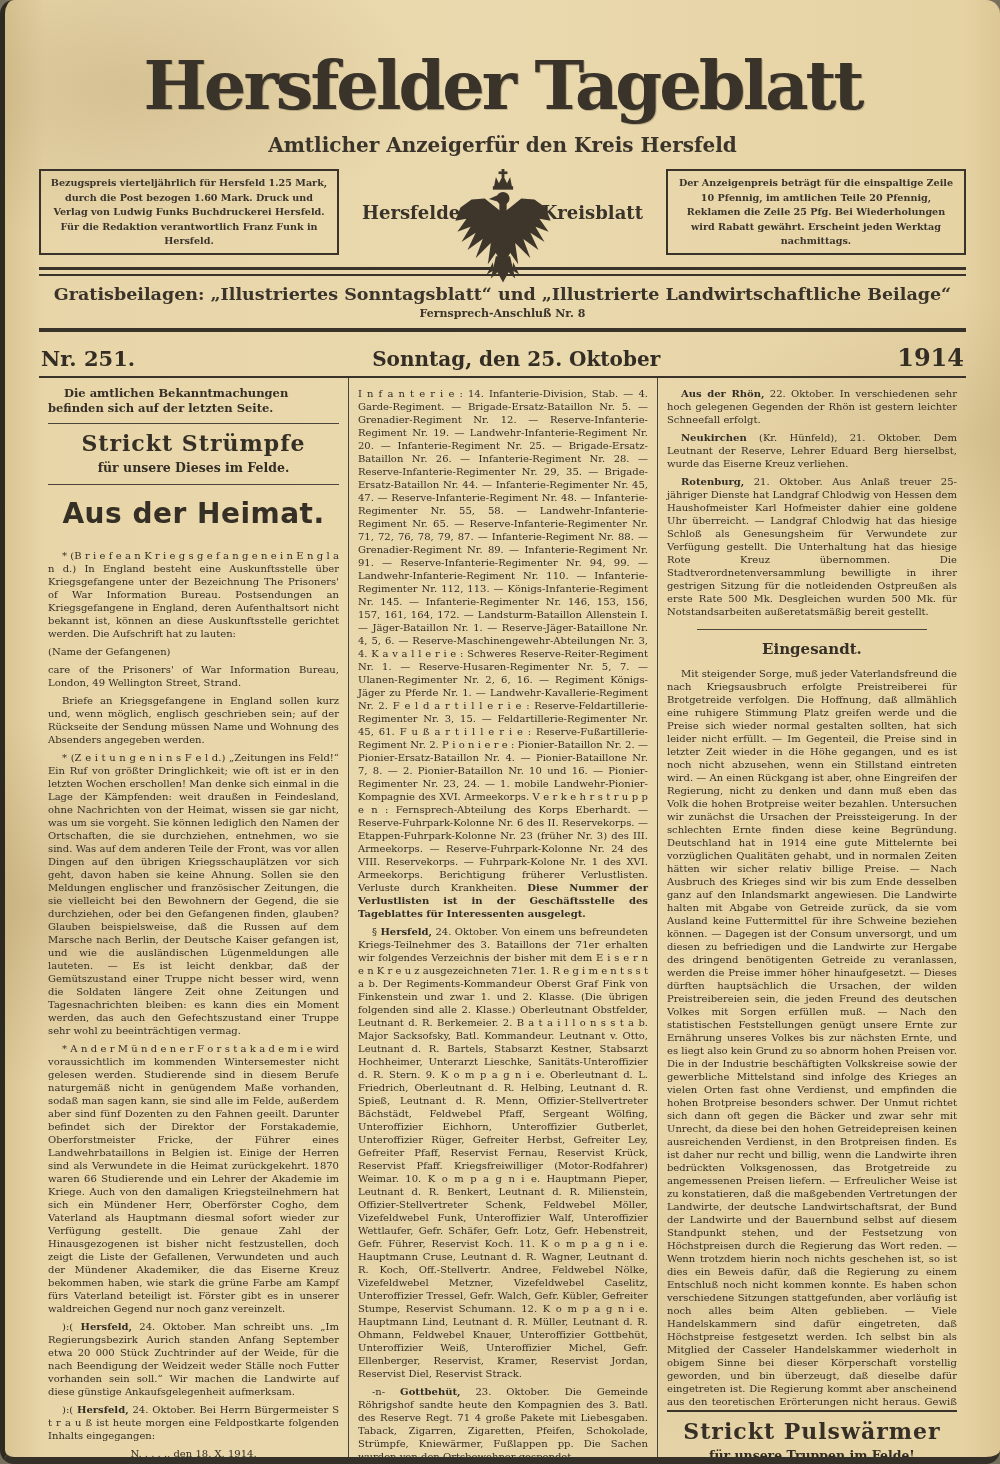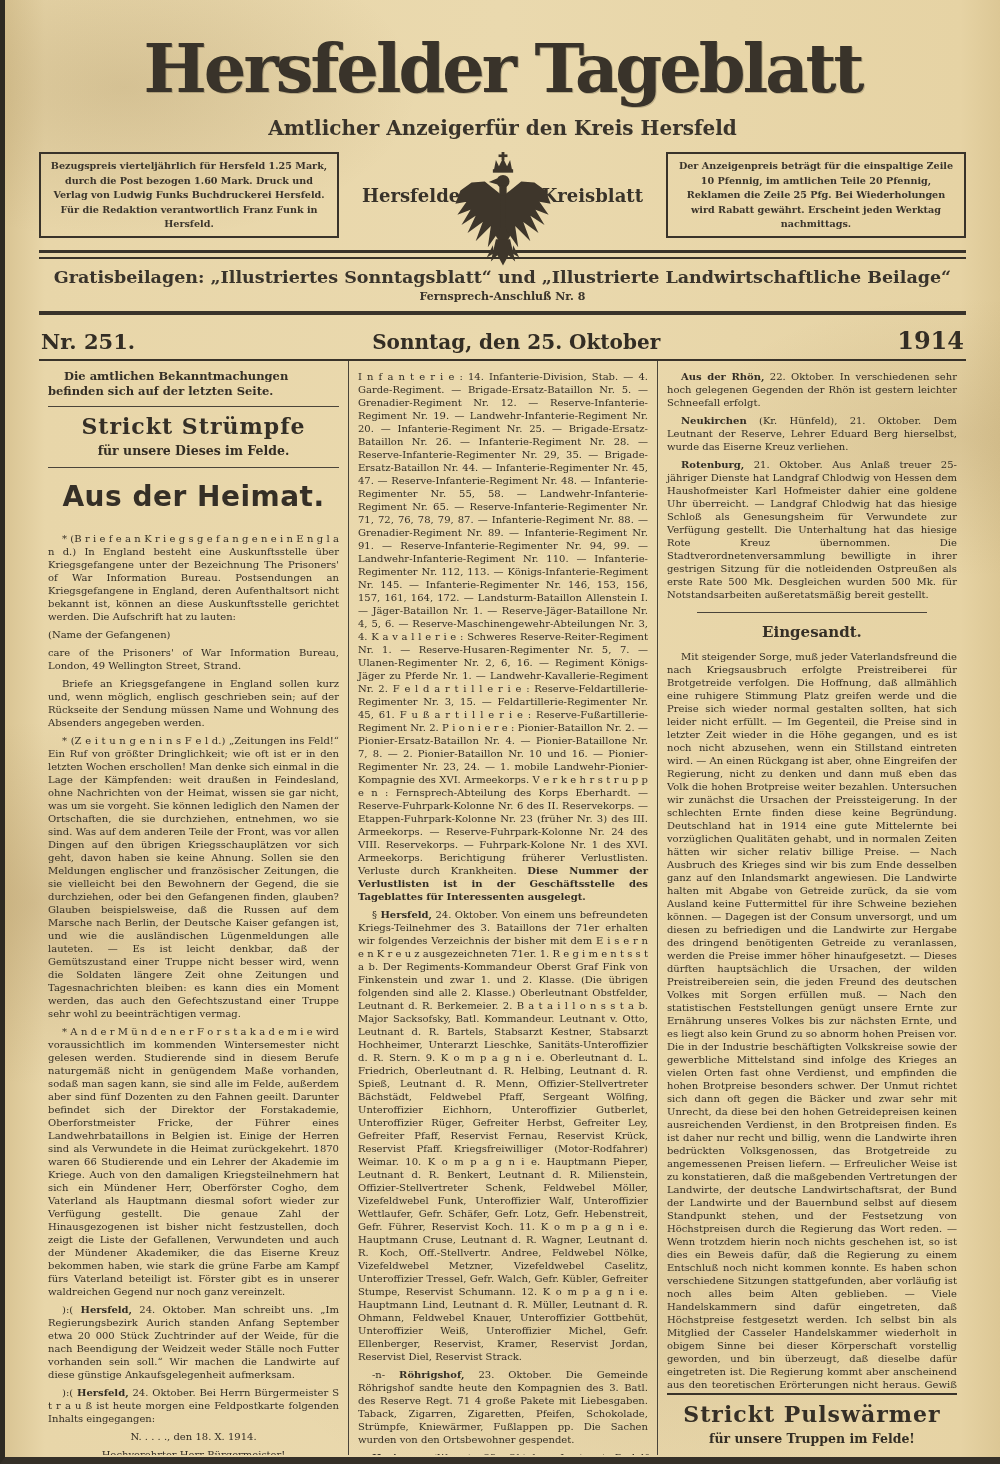--- a/index.html
+++ b/index.html
@@ -1,27 +1,28 @@
 <!DOCTYPE html>
 <html lang="de"><head>
 <meta charset="utf-8">
 <style>
   html,body{margin:0;padding:0;background:#776f5e;}
   .page{
     position:relative;width:1000px;height:1464px;margin:0 auto;box-sizing:border-box;
-    padding:0 34px;overflow:hidden;color:#332d24;
+    padding:17px 34px;overflow:hidden;color:#332d24;
     font-family:"DejaVu Serif", serif;
     background:
       radial-gradient(ellipse 420px 220px at 12% 6%, rgba(110,80,30,.16), transparent 70%),
       radial-gradient(ellipse 300px 260px at 3% 62%, rgba(120,85,35,.18), transparent 70%),
       radial-gradient(ellipse 380px 200px at 96% 30%, rgba(115,85,35,.12), transparent 70%),
       radial-gradient(ellipse 500px 300px at 60% 90%, rgba(120,90,40,.10), transparent 70%),
       linear-gradient(90deg, #d9c493 0%, #e8d6a9 4%, #ead9ae 50%, #e6d3a4 96%, #dcc795 100%);
     border-left:5px solid #2e2a22;
     border-bottom:7px solid #353028;
+    border-radius:14px;
   }
   
   .masthead{position:relative;text-align:center;}
   .nameplate{
     margin:24px 0 0;font-size:67px;line-height:1.35;font-weight:bold;letter-spacing:-3px;
     color:#39332a;text-shadow:1px 1px 0 rgba(60,50,30,.25);
   }
   .subtitle-row{display:flex;justify-content:center;font-weight:bold;font-size:20px;margin-top:2px;color:#3a342b;}
   .eagle-wrap{position:absolute;left:50%;transform:translateX(-50%);top:128px;width:104px;height:152px;}
   .boxes-row{display:flex;justify-content:space-between;align-items:center;margin-top:12px;}
@@ -141,21 +142,21 @@
           <p class="para ">):( <b>Hersfeld,</b> 24. Oktober.  Bei Herrn Bürgermeister S t r a u ß ist heute morgen eine Feldpostkarte folgenden Inhalts eingegangen:</p>
           <p class="para center">N.  .  .  .  ., den 18. X. 1914.</p>
           <p class="para center">Hochverehrter Herr Bürgermeister!</p>
         </div>
     </div>
 
     <div class="col">
       <div>
           <p class="para noindent">I n f a n t e r i e :  14. Infanterie-Division, Stab. — 4. Garde-Regiment. — Brigade-Ersatz-Bataillon Nr. 5. — Grenadier-Regiment Nr. 12. — Reserve-Infanterie-Regiment Nr. 19. — Landwehr-Infanterie-Regiment Nr. 20. — Infanterie-Regiment Nr. 25. — Brigade-Ersatz-Bataillon Nr. 26. — Infanterie-Regiment Nr. 28. — Reserve-Infanterie-Regimenter Nr. 29, 35. — Brigade-Ersatz-Bataillon Nr. 44. — Infanterie-Regimenter Nr. 45, 47. — Reserve-Infanterie-Regiment Nr. 48. — Infanterie-Regimenter Nr. 55, 58. — Landwehr-Infanterie-Regiment Nr. 65. — Reserve-Infanterie-Regimenter Nr. 71, 72, 76, 78, 79, 87. — Infanterie-Regiment Nr. 88. — Grenadier-Regiment Nr. 89. — Infanterie-Regiment Nr. 91. — Reserve-Infanterie-Regimenter Nr. 94, 99. — Landwehr-Infanterie-Regiment Nr. 110. — Infanterie-Regimenter Nr. 112, 113. — Königs-Infanterie-Regiment Nr. 145. — Infanterie-Regimenter Nr. 146, 153, 156, 157, 161, 164, 172. — Landsturm-Bataillon Allenstein I. — Jäger-Bataillon Nr. 1. — Reserve-Jäger-Bataillone Nr. 4, 5, 6. — Reserve-Maschinengewehr-Abteilungen Nr. 3, 4. K a v a l l e r i e :  Schweres Reserve-Reiter-Regiment Nr. 1. — Reserve-Husaren-Regimenter Nr. 5, 7. — Ulanen-Regimenter Nr. 2, 6, 16. — Regiment Königs-Jäger zu Pferde Nr. 1. — Landwehr-Kavallerie-Regiment Nr. 2.  F e l d a r t i l l e r i e :  Reserve-Feldartillerie-Regimenter Nr. 3, 15. — Feldartillerie-Regimenter Nr. 45, 61.  F u ß a r t i l l e r i e :  Reserve-Fußartillerie-Regiment Nr. 2.  P i o n i e r e :  Pionier-Bataillon Nr. 2. — Pionier-Ersatz-Bataillon Nr. 4. — Pionier-Bataillone Nr. 7, 8. — 2. Pionier-Bataillon Nr. 10 und 16. — Pionier-Regimenter Nr. 23, 24. — 1. mobile Landwehr-Pionier-Kompagnie des XVI. Armeekorps.  V e r k e h r s t r u p p e n :  Fernsprech-Abteilung des Korps Eberhardt. — Reserve-Fuhrpark-Kolonne Nr. 6 des II. Reservekorps. — Etappen-Fuhrpark-Kolonne Nr. 23 (früher Nr. 3) des III. Armeekorps. — Reserve-Fuhrpark-Kolonne Nr. 24 des VIII. Reservekorps. — Fuhrpark-Kolone Nr. 1 des XVI. Armeekorps. Berichtigung früherer Verlustlisten. Verluste durch Krankheiten.  <b>Diese Nummer der Verlustlisten ist in der Geschäftsstelle des Tageblattes für Interessenten ausgelegt.</b></p>
           <p class="para ">§ <b>Hersfeld,</b> 24. Oktober.  Von einem uns befreundeten Kriegs-Teilnehmer des 3. Bataillons der 71er erhalten wir folgendes Verzeichnis der bisher mit dem E i s e r n e n  K r e u z ausgezeichneten 71er. 1. R e g i m e n t s s t a b.  Der Regiments-Kommandeur Oberst Graf Fink von Finkenstein und zwar 1. und 2. Klasse. (Die übrigen folgenden sind alle 2. Klasse.) Oberleutnant Obstfelder, Leutnant d. R. Berkemeier. 2. B a t a i l l o n s s t a b.  Major Sacksofsky, Batl. Kommandeur. Leutnant v. Otto, Leutnant d. R. Bartels, Stabsarzt Kestner, Stabsarzt Hochheimer, Unterarzt Lieschke, Sanitäts-Unteroffizier d. R. Stern. 9. K o m p a g n i e.  Oberleutnant d. L. Friedrich, Oberleutnant d. R. Helbing, Leutnant d. R. Spieß, Leutnant d. R. Menn, Offizier-Stellvertreter Bächstädt, Feldwebel Pfaff, Sergeant Wölfing, Unteroffizier Eichhorn, Unteroffizier Gutberlet, Unteroffizier Rüger, Gefreiter Herbst, Gefreiter Ley, Gefreiter Pfaff, Reservist Fernau, Reservist Krück, Reservist Pfaff. Kriegsfreiwilliger (Motor-Rodfahrer) Weimar. 10. K o m p a g n i e.  Hauptmann Pieper, Leutnant d. R. Benkert, Leutnant d. R. Milienstein, Offizier-Stellvertreter Schenk, Feldwebel Möller, Vizefeldwebel Funk, Unteroffizier Walf, Unteroffizier Wettlaufer, Gefr. Schäfer, Gefr. Lotz, Gefr. Hebenstreit, Gefr. Führer, Reservist Koch. 11. K o m p a g n i e.  Hauptmann Cruse, Leutnant d. R. Wagner, Leutnant d. R. Koch, Off.-Stellvertr. Andree, Feldwebel Nölke, Vizefeldwebel Metzner, Vizefeldwebel Caselitz, Unteroffizier Tressel, Gefr. Walch, Gefr. Kübler, Gefreiter Stumpe, Reservist Schumann. 12. K o m p a g n i e.  Hauptmann Lind, Leutnant d. R. Müller, Leutnant d. R. Ohmann, Feldwebel Knauer, Unteroffizier Gottbehüt, Unteroffizier Weiß, Unteroffizier Michel, Gefr. Ellenberger, Reservist, Kramer, Reservist Jordan, Reservist Diel, Reservist Strack.</p>
-          <p class="para ">-n- <b>Röhrigshof,</b> 23. Oktober. Die Gemeinde Röhrigshof sandte heute den Kompagnien des 3. Batl. des Reserve Regt. 71 4 große Pakete mit Liebesgaben. Taback, Zigarren, Zigaretten, Pfeifen, Schokolade, Strümpfe, Kniewärmer, Fußlappen pp.  Die Sachen wurden von den Ortsbewohner gespendet.</p>
+          <p class="para ">-n- <b>Gottbehüt,</b> 23. Oktober. Die Gemeinde Röhrigshof sandte heute den Kompagnien des 3. Batl. des Reserve Regt. 71 4 große Pakete mit Liebesgaben. Taback, Zigarren, Zigaretten, Pfeifen, Schokolade, Strümpfe, Kniewärmer, Fußlappen pp.  Die Sachen wurden von den Ortsbewohner gespendet.</p>
           <p class="para "><b>Heringen</b> (Werra), 23. Oktober.  Leutnant Rudolf Kurth vom Forsthaus Langendorf bei Heringen, dem Inf.-Regiment Nr. 56 zu Wesel zugeteilt, hat für tapferes Verhalten vor dem Feinde das „Eiserne Kreuz erhalten.</p>
         </div>
     </div>
 
     <div class="col col3">
       <div>
           <p class="para "><b>Aus der Rhön,</b> 22. Oktober.  In verschiedenen sehr hoch gelegenen Gegenden der Rhön ist gestern leichter Schneefall erfolgt.</p>
           <p class="para "><b>Neukirchen</b> (Kr. Hünfeld), 21. Oktober.  Dem Leutnant der Reserve, Lehrer Eduard Berg hierselbst, wurde das Eiserne Kreuz verliehen.</p>
           <p class="para "><b>Rotenburg,</b> 21. Oktober.  Aus Anlaß treuer 25-jähriger Dienste hat Landgraf Chlodwig von Hessen dem Haushofmeister Karl Hofmeister dahier eine goldene Uhr überreicht. — Landgraf Chlodwig hat das hiesige Schloß als Genesungsheim für Verwundete zur Verfügung gestellt. Die Unterhaltung hat das hiesige Rote Kreuz übernommen.  Die Stadtverordnetenversammlung bewilligte in ihrer gestrigen Sitzung für die notleidenden Ostpreußen als erste Rate 500 Mk.  Desgleichen wurden 500 Mk. für Notstandsarbeiten außeretatsmäßig bereit gestellt.</p>
         </div>

